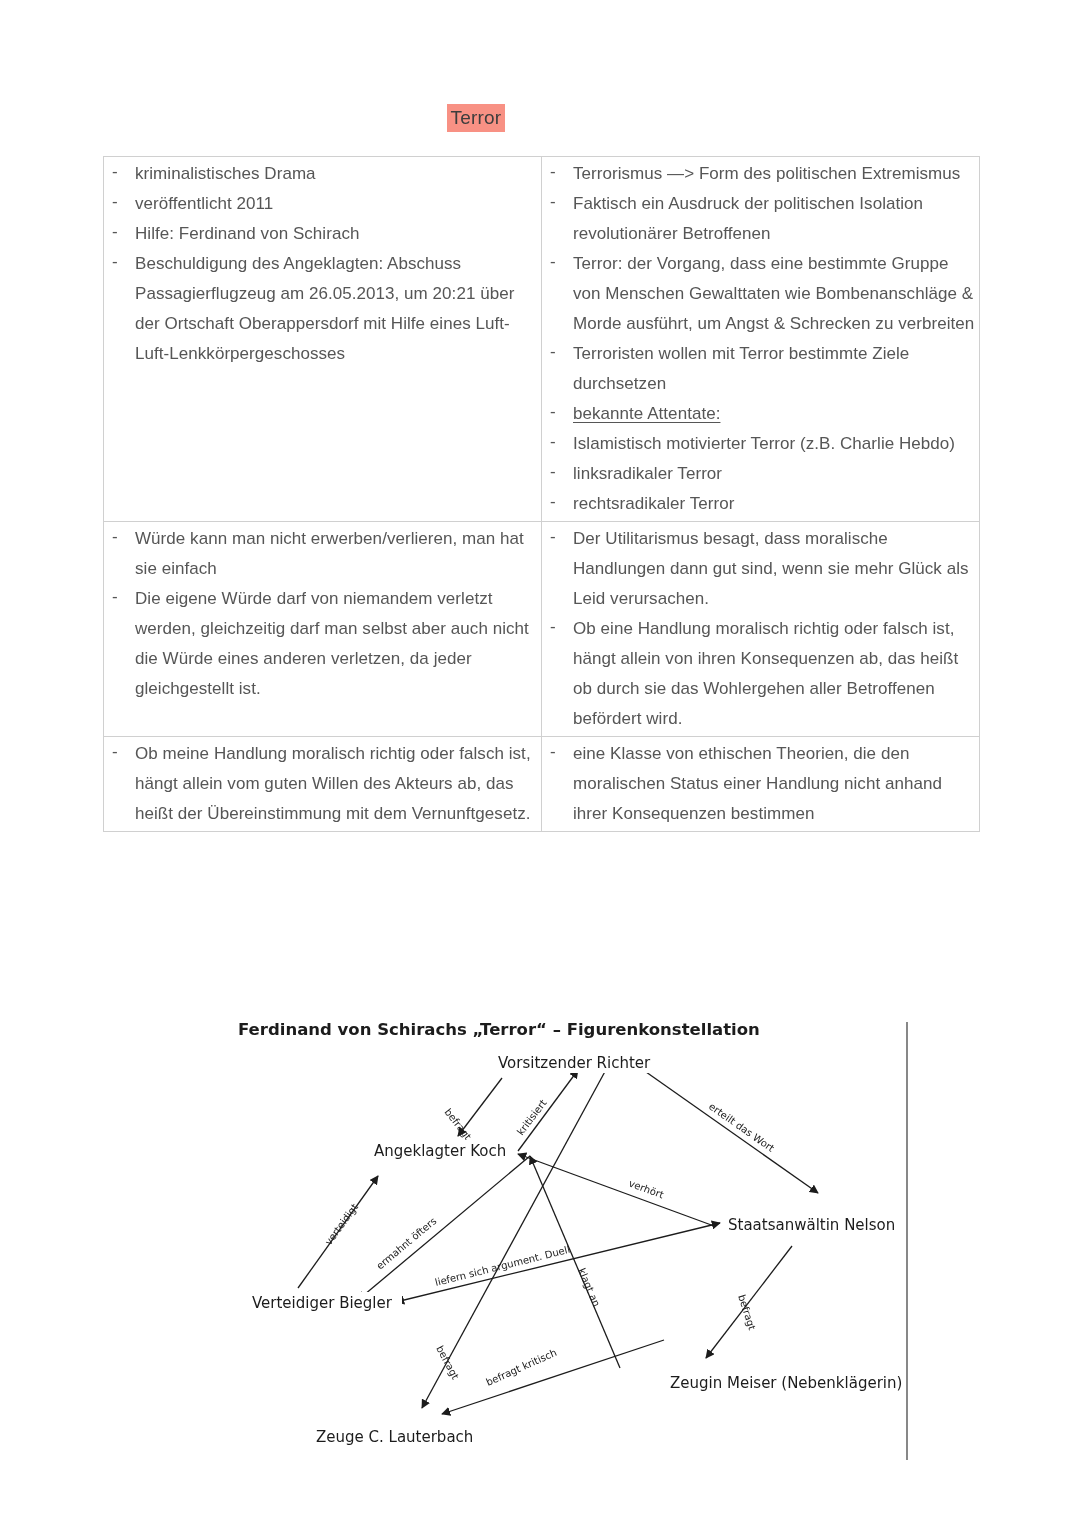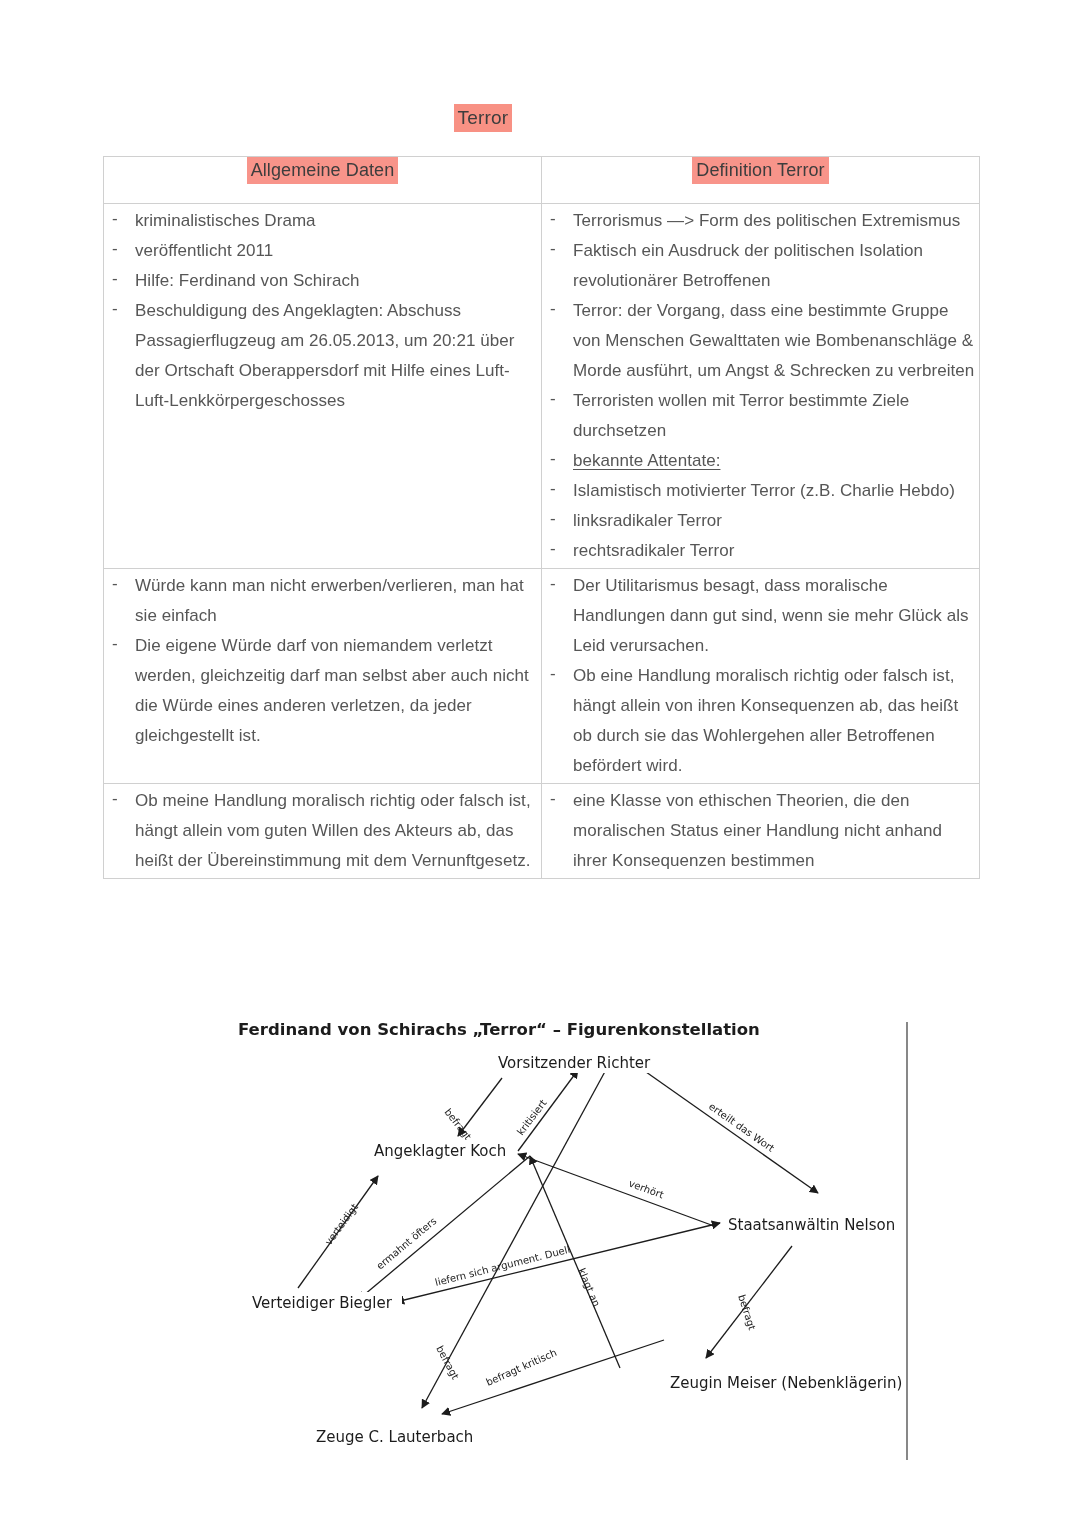--- a/index.html
+++ b/index.html
@@ -16,21 +16,20 @@
     overflow: hidden;
   }
 
   
   #page-title-wrap {
     position: absolute;
     top: 104px;
     left: 0;
     width: 952px;
     text-align: center;
-    padding-left: 7px;
   }
   #page-title {
     display: inline-block;
     font-size: 19px;
     line-height: 25px;
     color: #3d3d3d;
     background: #f89184;
     padding: 1px 4px 2px 4px;
     letter-spacing: 0.2px;
   }
@@ -140,28 +139,20 @@
   <span id="page-title">Terror</span>
 </div>
 
 <table id="notes-table">
   <colgroup>
       <col class="c1">
       <col class="c2">
     </colgroup>
   <tbody>
 
-    <tr>
-      <td class="head-cell">
-        <span class="head-label">Allgemeine Daten</span>
-      </td>
-      <td class="head-cell">
-        <span class="head-label">Definition Terror</span>
-      </td>
-    </tr>
 
     <tr>
       <td class="body-cell">
         <ul class="bullets">
           <li><span>kriminalistisches Drama</span></li>
           <li><span>veröffentlicht 2011</span></li>
           <li><span>Hilfe: Ferdinand von Schirach</span></li>
           <li><span>Beschuldigung des Angeklagten: Abschuss Passagierflugzeug am 26.05.2013, um 20:21 über der Ortschaft Oberappersdorf mit Hilfe eines Luft-Luft-Lenkkörpergeschosses</span></li>
         </ul>
       </td>

